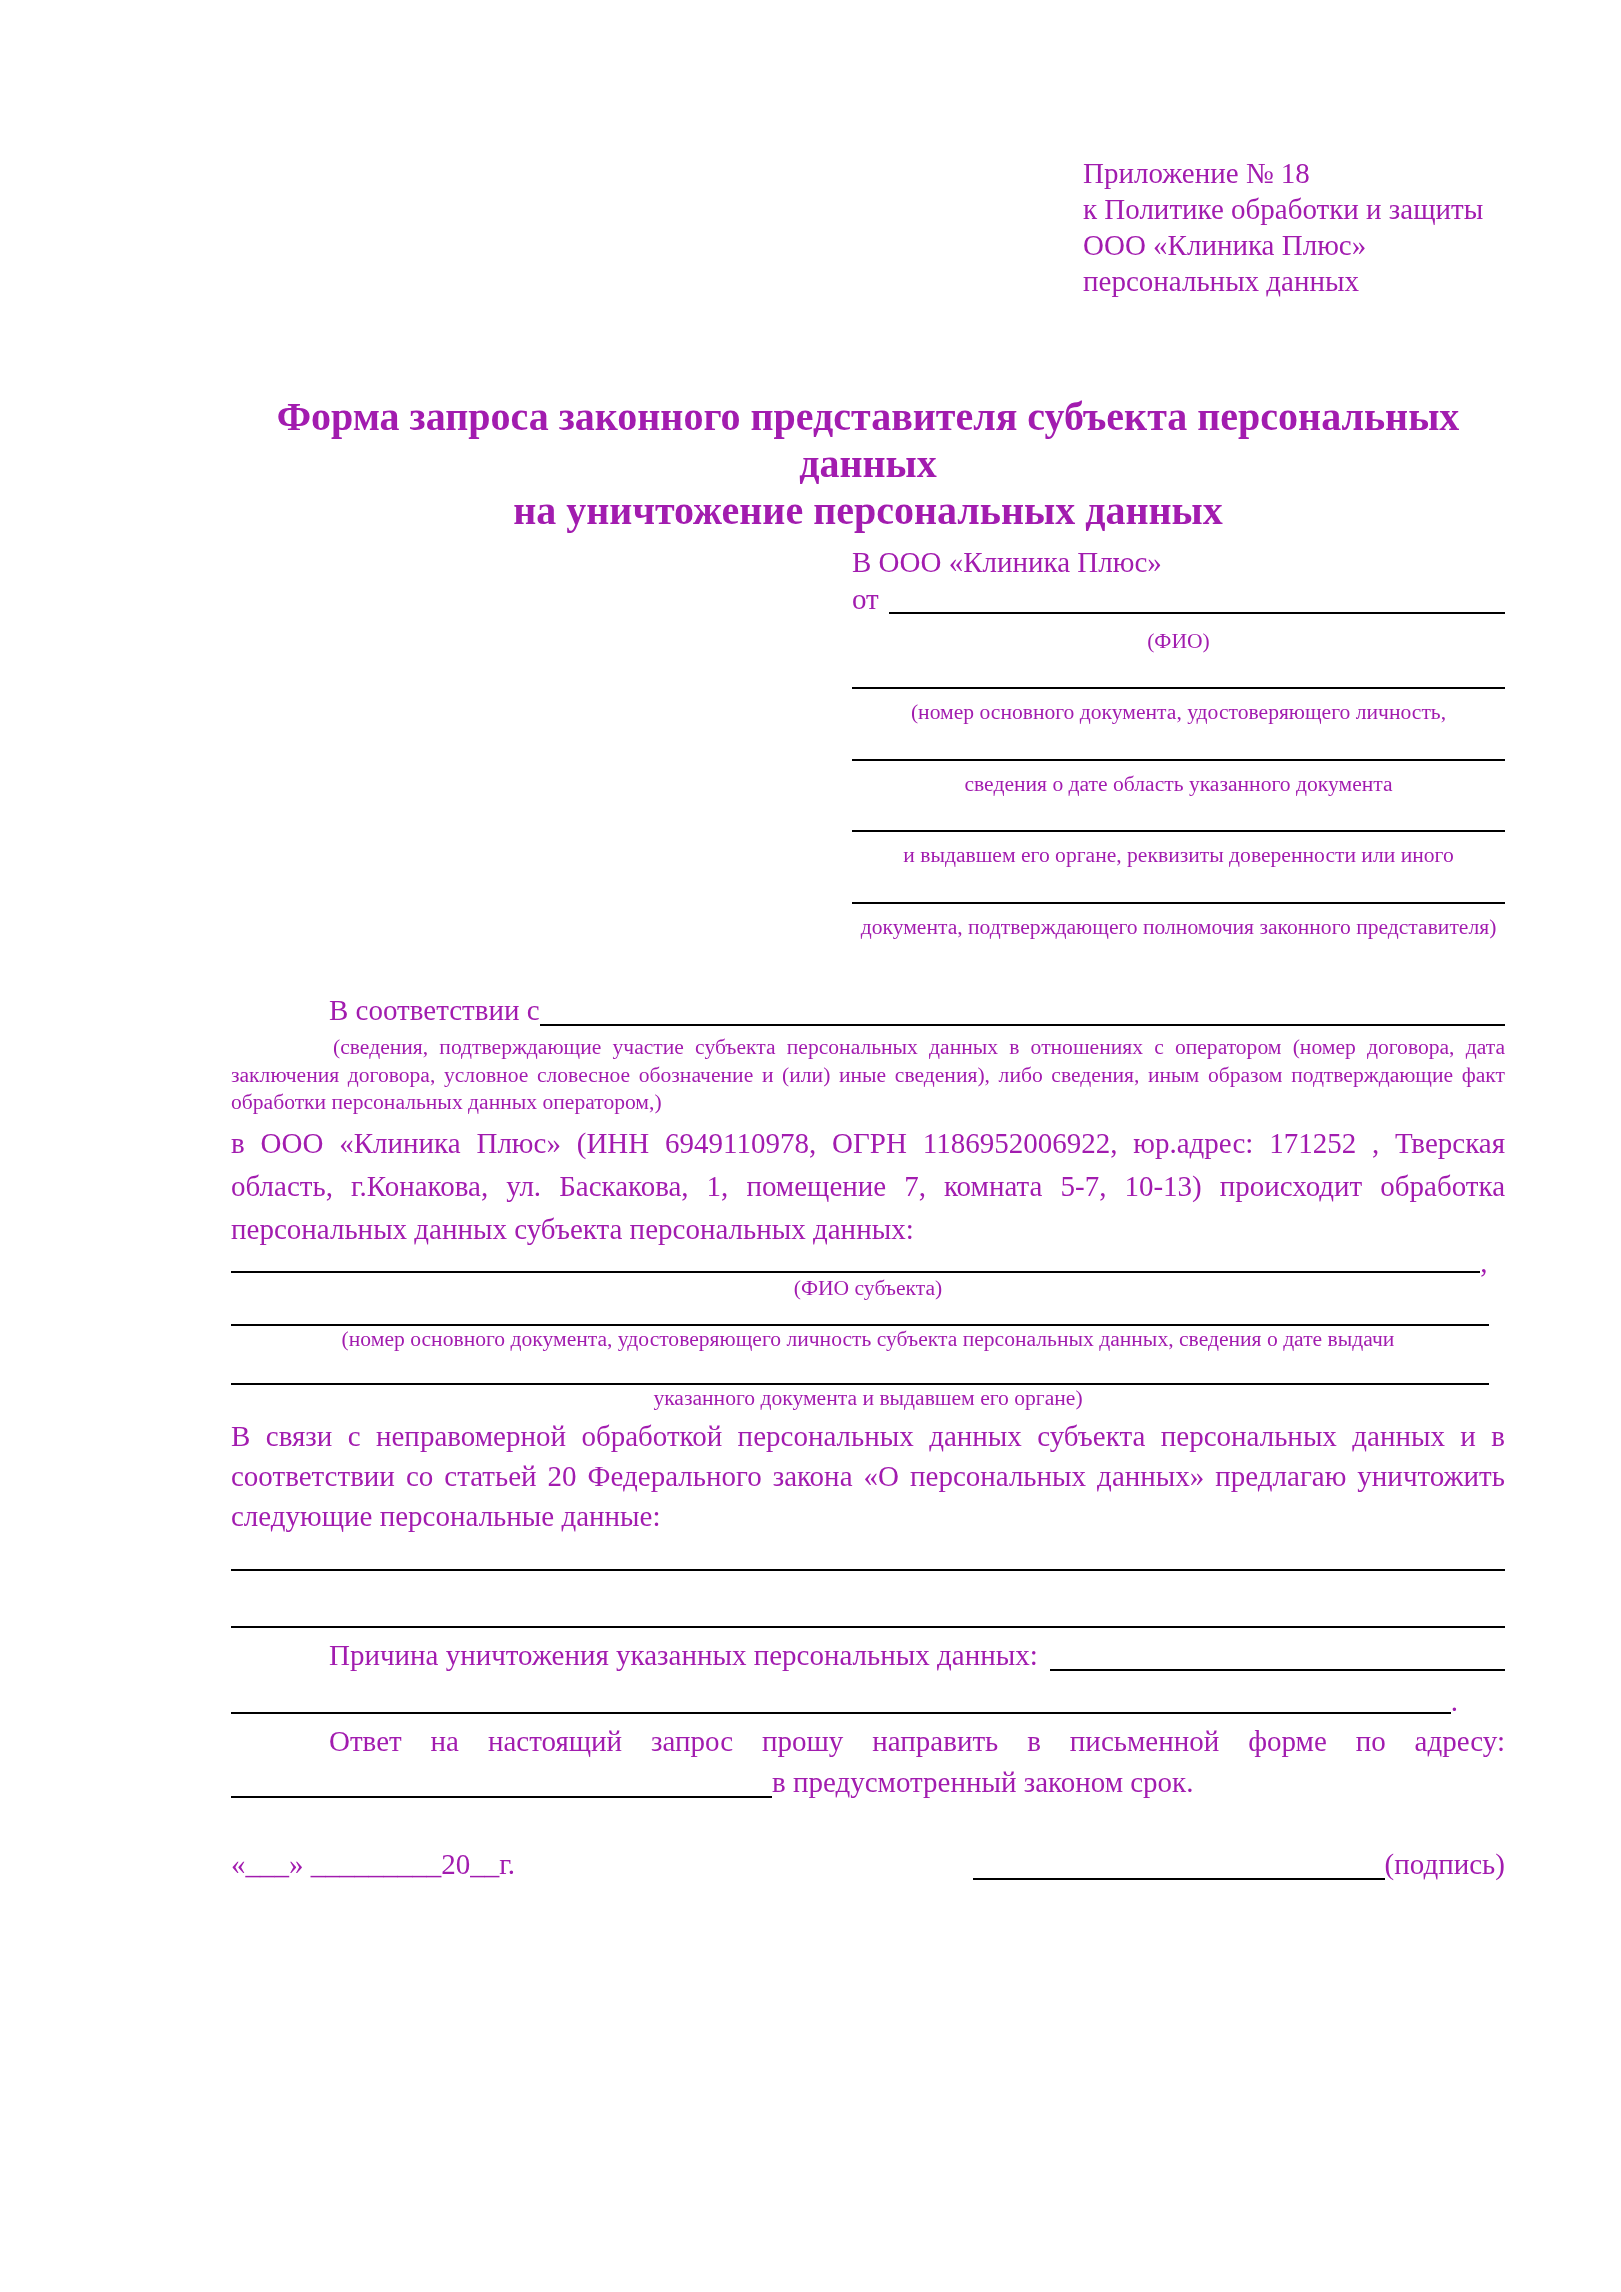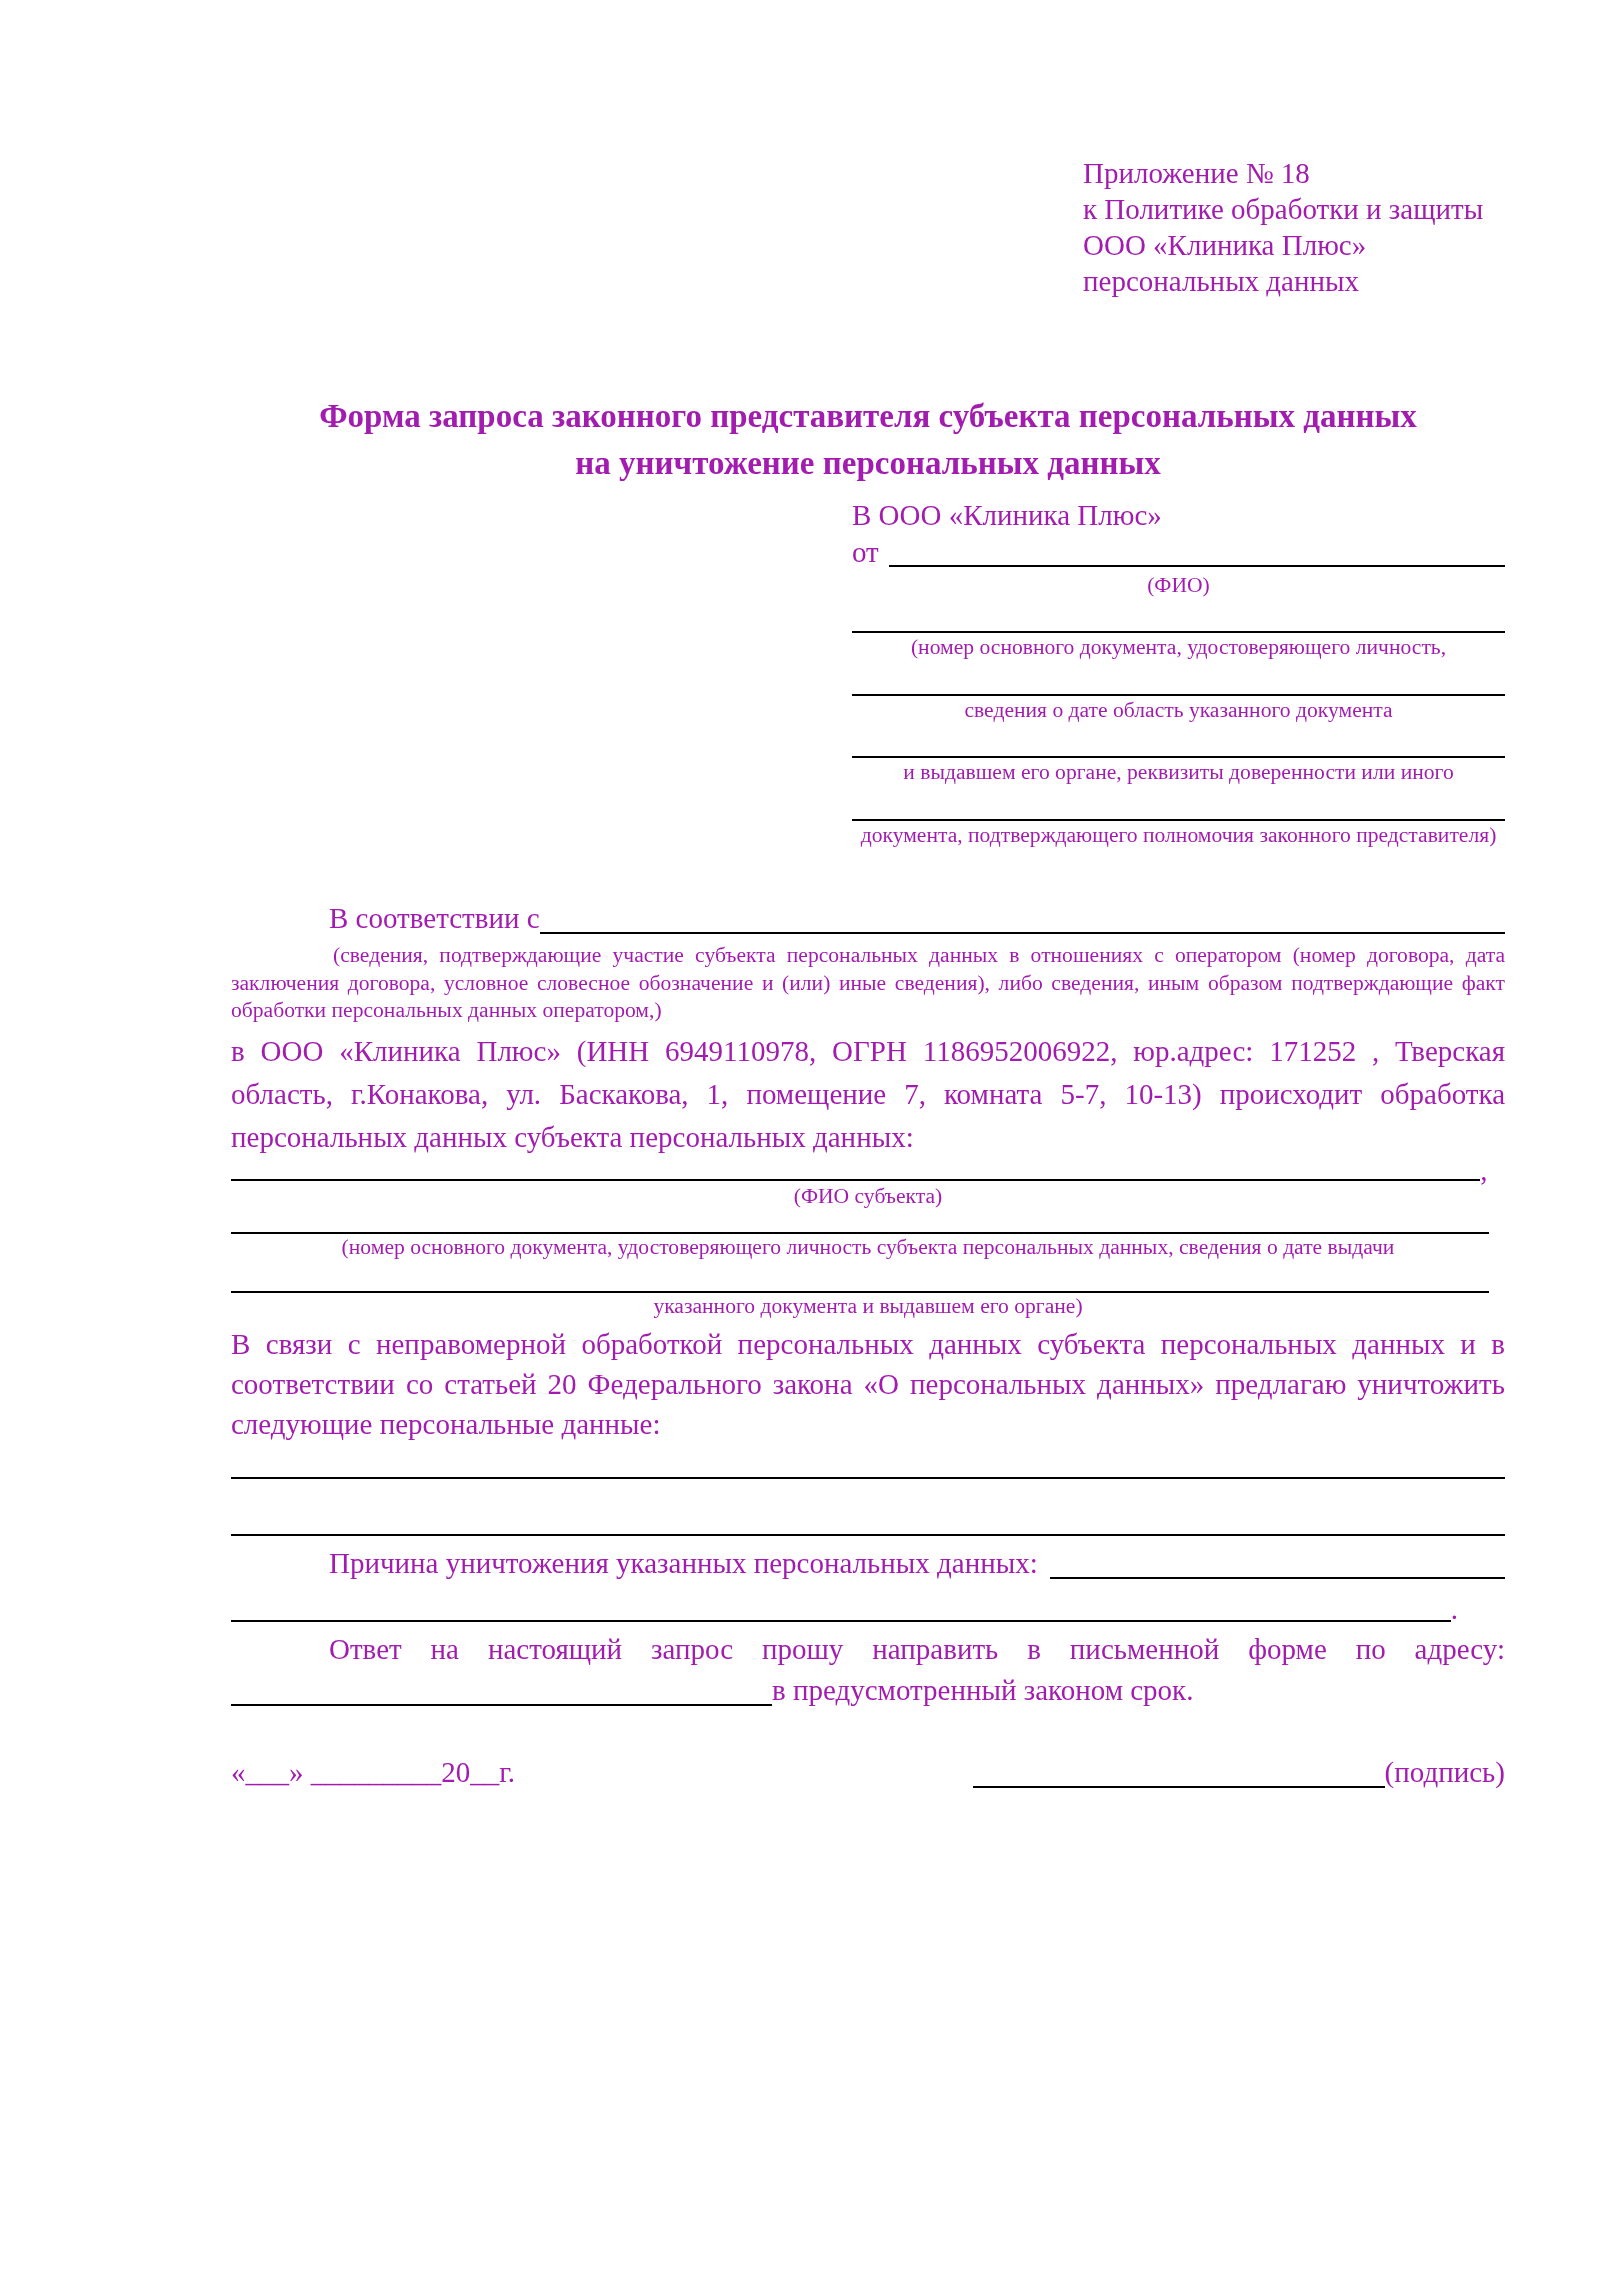--- a/index.html
+++ b/index.html
@@ -7,28 +7,28 @@
     width:1621px; height:2293px;
     box-sizing:border-box;
     padding:155px 116px 39px 231px;
     background:#ffffff;
     color:#a21caf;
     font-family:"Liberation Serif","DejaVu Serif",serif;
     overflow:hidden;
   }
   .header-note { margin-left:852px; font-size:29px; line-height:36px; }
   .title {
-    margin:94px 0 0 0; font-size:33px; line-height:47px;
+    margin:94px 0 0 0; font-size:40px; line-height:47px;
     font-weight:bold; text-align:center; white-space:pre-line;
   }
   .addressee { margin:9.8px 0 0 621px; font-size:29px; line-height:37px; }
   .from-row { display:flex; align-items:flex-end; line-height:37px; }
   .from-row .lbl { padding-right:9.8px; }
   .fill-line { flex:1 1 auto; border-bottom:2px solid #000; margin-bottom:3.9px; }
-  .cap { font-size:21.6px; line-height:22.5px; margin-top:3px; text-align:center; }
+  .cap { font-size:21.6px; line-height:22.5px; margin-top:12px; text-align:center; }
   .blank { height:35px; border-bottom:2px solid #000; }
   .accordance-row { display:flex; align-items:flex-end; margin-top:53px; padding-left:98px; font-size:29px; line-height:39px; }
   .small-note { margin:3.9px 0 0 0; font-size:21.6px; line-height:27.4px; text-align:justify; text-indent:102px; }
   .op-par { margin:5.9px 0 0 0; font-size:29px; line-height:43px; text-align:justify; }
   .subject-row { display:flex; align-items:flex-end; height:23.5px; font-size:29px; line-height:23.5px; padding-right:17.6px; }
   .subject-row .fill-line { margin-bottom:2px; }
   .center-cap { font-size:21.6px; line-height:23.5px; margin-top:2px; text-align:center; }
   .blank-full { height:23.5px; border-bottom:2px solid #000; margin-right:15.7px; }
   .blank-full.second { margin-top:7.8px; }
   .demand { margin:5.9px 0 0 0; font-size:29px; line-height:40px; text-align:justify; }

